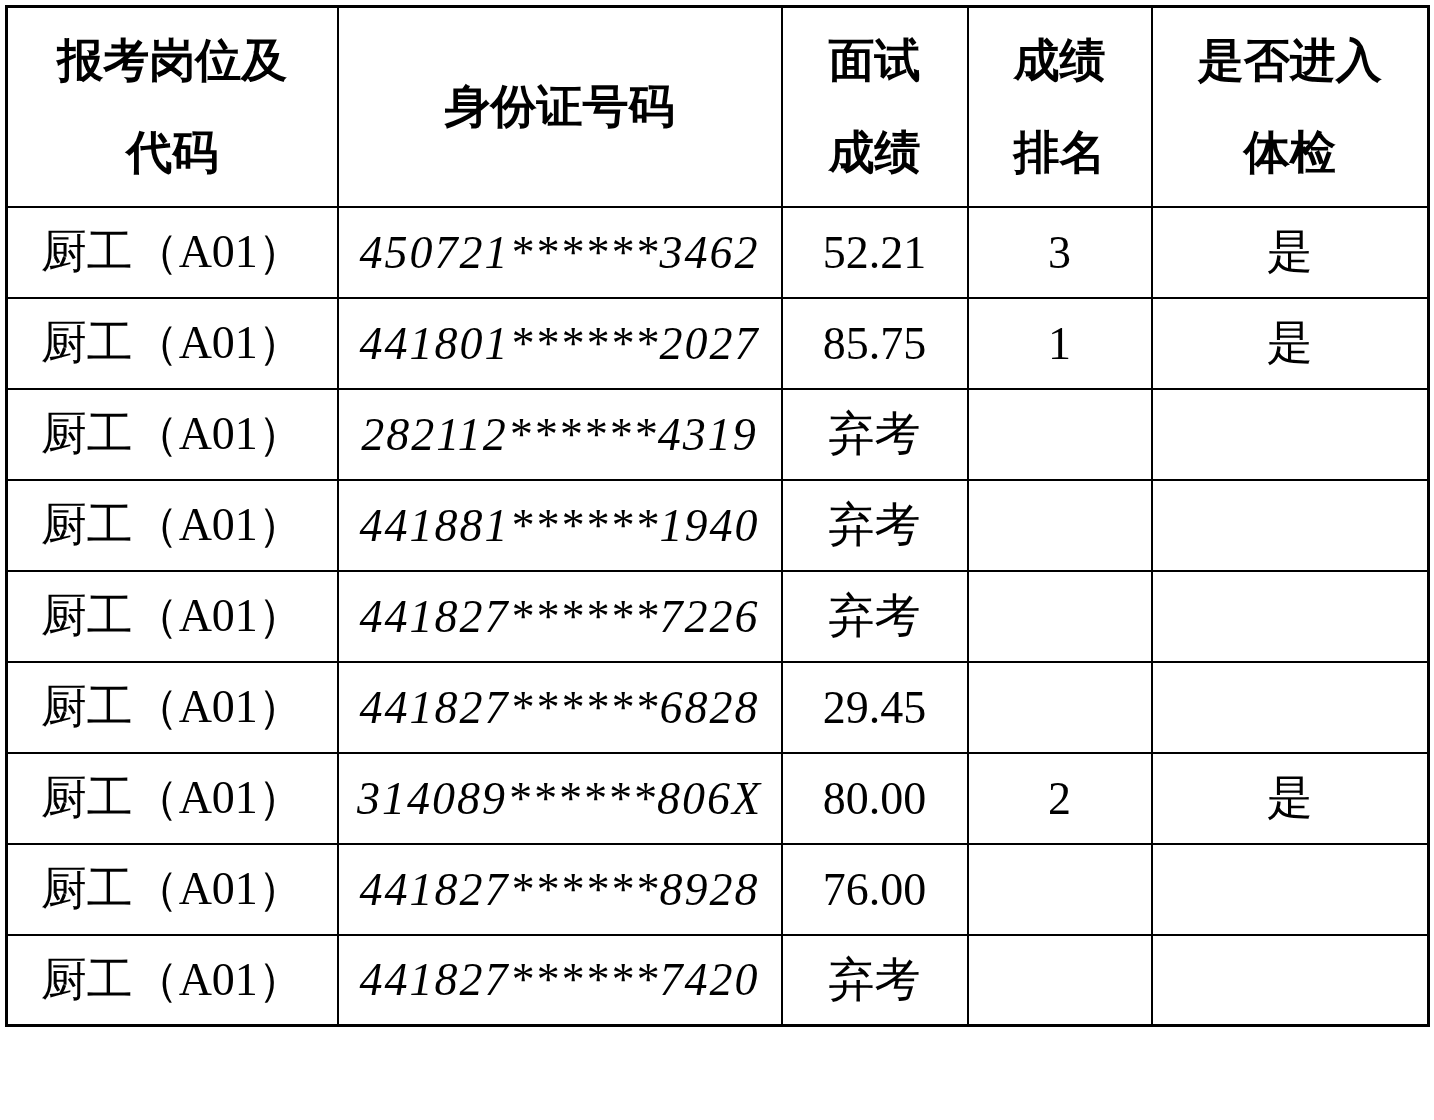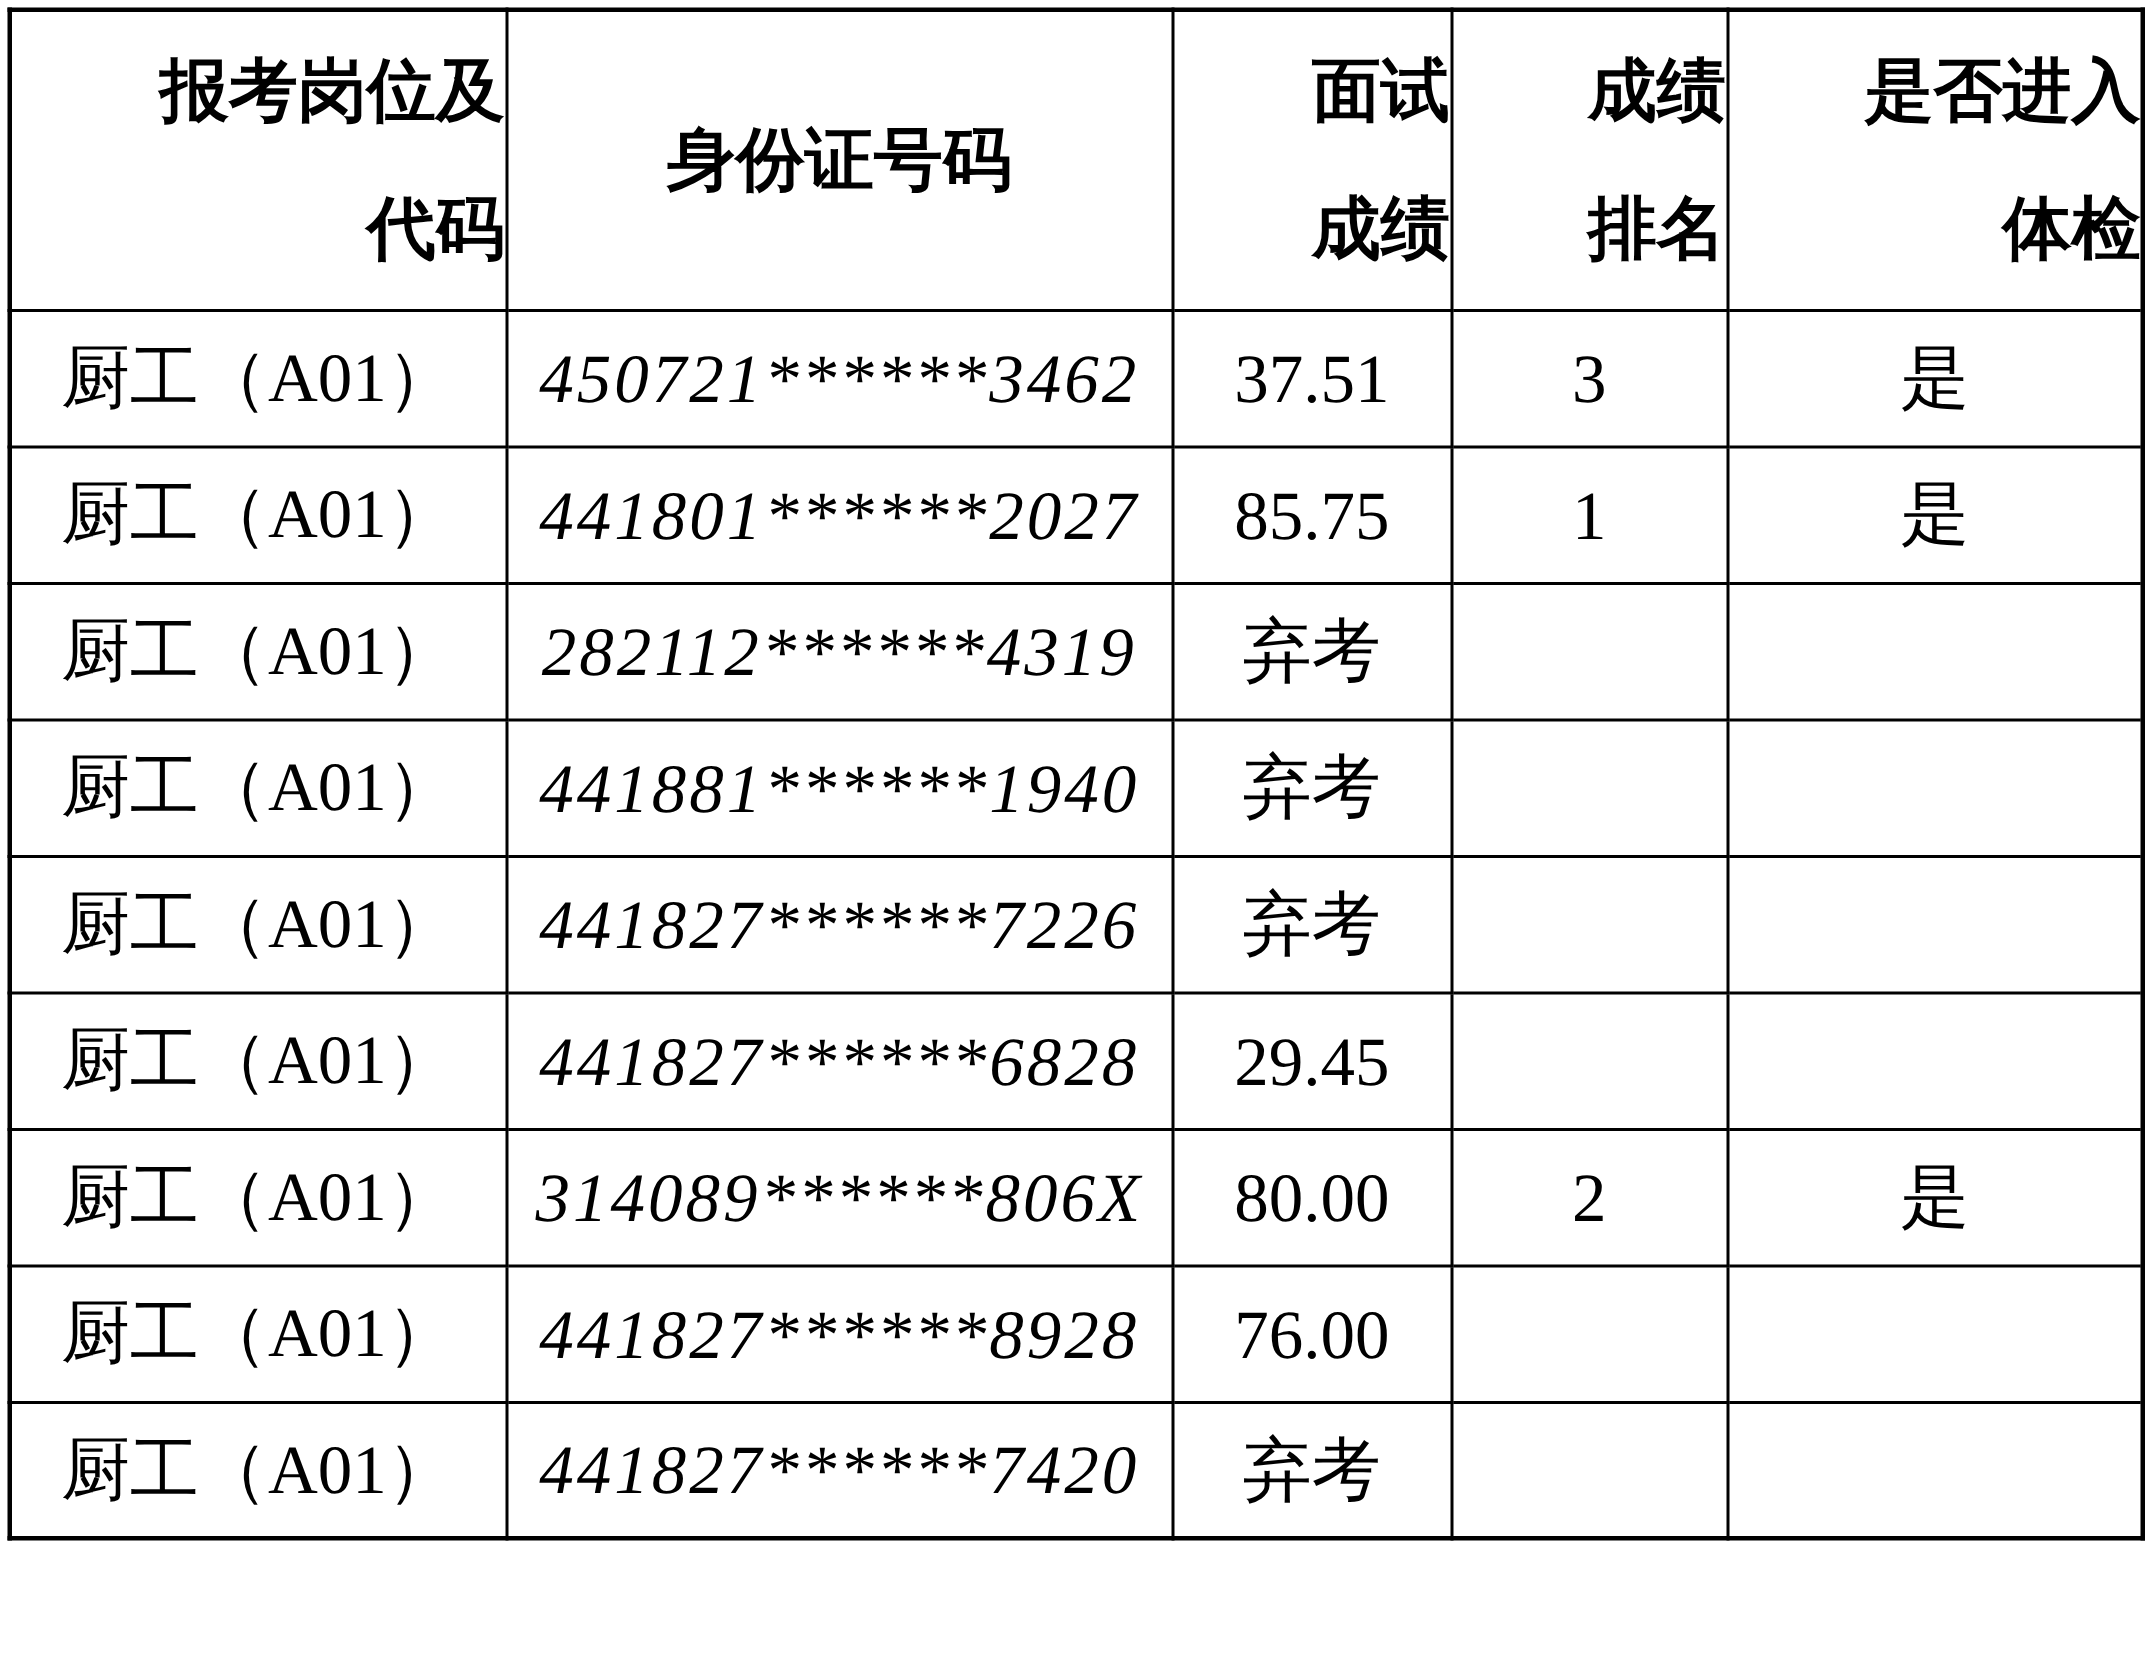--- a/index.html
+++ b/index.html
@@ -34,21 +34,20 @@
   tr.header-row { height: 200px; }
   tr.data-row   { height: 91px;  }
   th {
     font-weight: bold;
     font-size: 46px;
   }
   .hline {
     display: block;
     height: 92px;
     line-height: 92px;
-    text-align: right;
   }
   .hsingle {
     display: block;
     line-height: 1.2;
     font-family: Liberation Serif, serif;
   }
   td {
     font-weight: normal;
     font-size: 46px;
   }
@@ -89,21 +88,21 @@
         <th>
           <span class="hline">是否进入</span>
           <span class="hline">体检</span>
         </th>
       </tr>
     </thead>
     <tbody>
         <tr class="data-row">
     <td class="position-cell">厨工（A01）</td>
     <td class="id-number-cell">450721******3462</td>
-    <td class="interview-score-cell">37.51</td>
+    <td class="interview-score-cell">52.21</td>
     <td class="rank-cell">3</td>
     <td class="physical-exam-cell">是</td>
   </tr>
         <tr class="data-row">
     <td class="position-cell">厨工（A01）</td>
     <td class="id-number-cell">441801******2027</td>
     <td class="interview-score-cell">85.75</td>
     <td class="rank-cell">1</td>
     <td class="physical-exam-cell">是</td>
   </tr>

